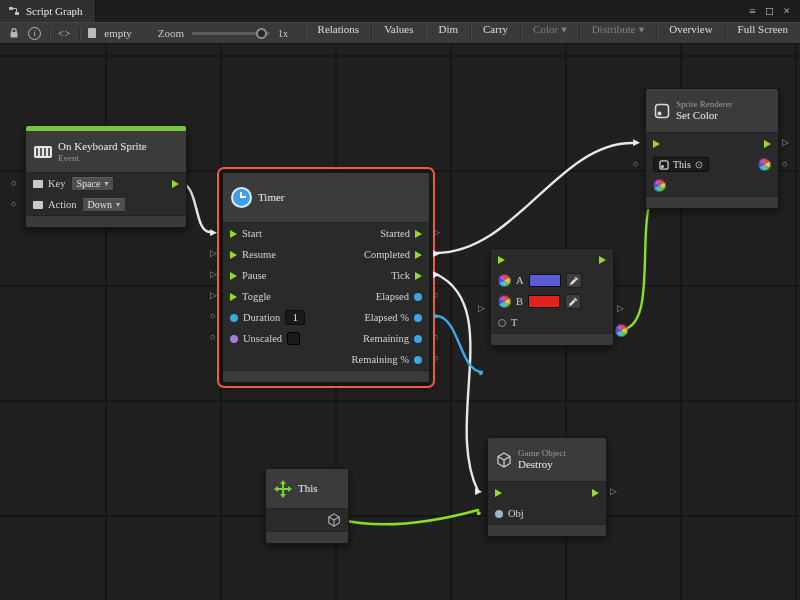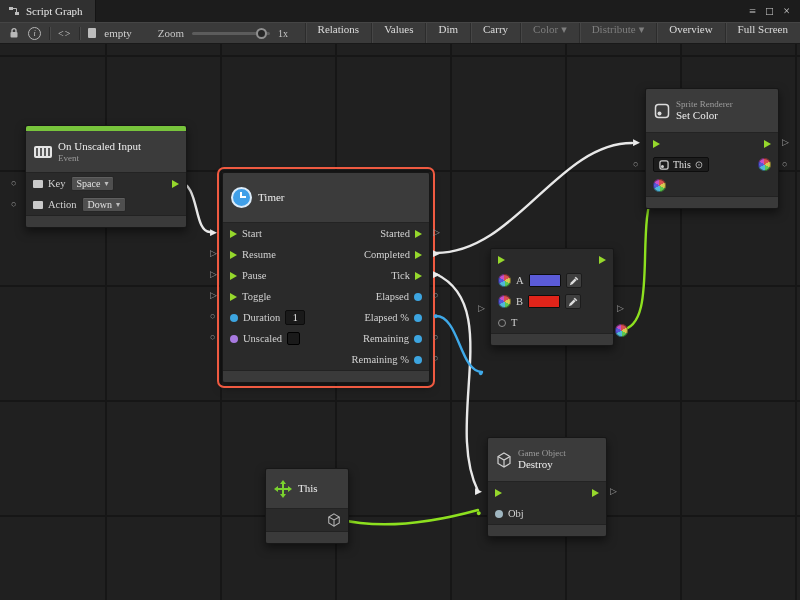--- a/index.html
+++ b/index.html
@@ -165,21 +165,21 @@
       <path d="M436,272 C459,272 460,328 482,328" fill="none" stroke-width="2.4" stroke-linecap="round" stroke="#3fa9e8"></path>
       <path d="M620,286 C660,284 634,182 655,143" fill="none" stroke-width="2.4" stroke-linecap="round" stroke="#8de01f"></path>
       <path d="M338,475 C386,487 438,477 478,466" fill="none" stroke-width="2.4" stroke-linecap="round" stroke="#8de01f"></path>
     </svg>
 
     <div class="node" style="left:25px;top:81px;width:160px;">
       <div class="accent"></div>
       <div class="nhead" style="height:42px;">
         <span class="kbdic"></span>
         <div>
-          <div class="ntitle">On Unscaled Input</div>
+          <div class="ntitle">On Keyboard Sprite</div>
           <div class="nsub">Event</div>
         </div>
       </div>
       <div class="row">
         <span class="miniic"></span>
         <span class="rlabel">Key</span>
         <span class="dd">
           <span>Space</span>
           <span style="font-size:8px;color:#bdbdbd;">▾</span>
         </span>

